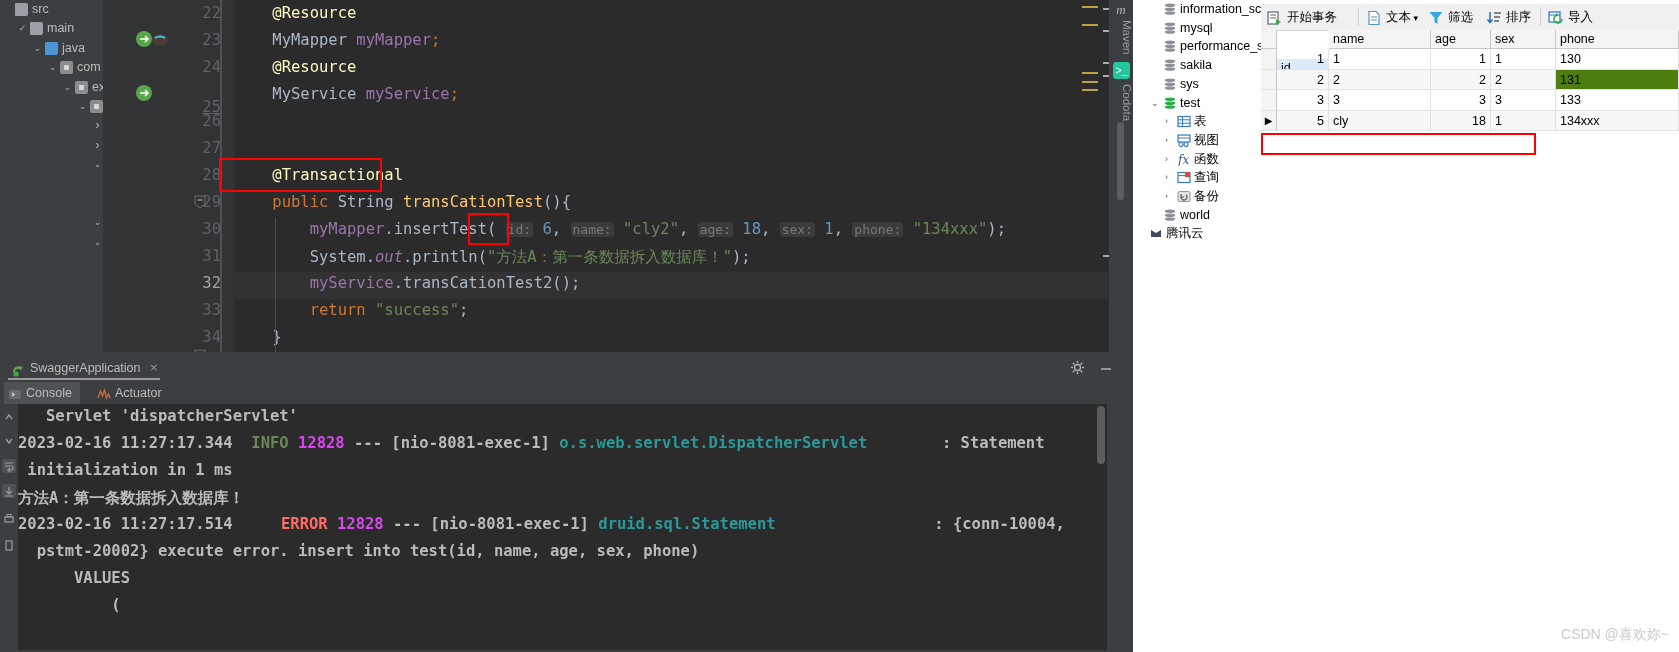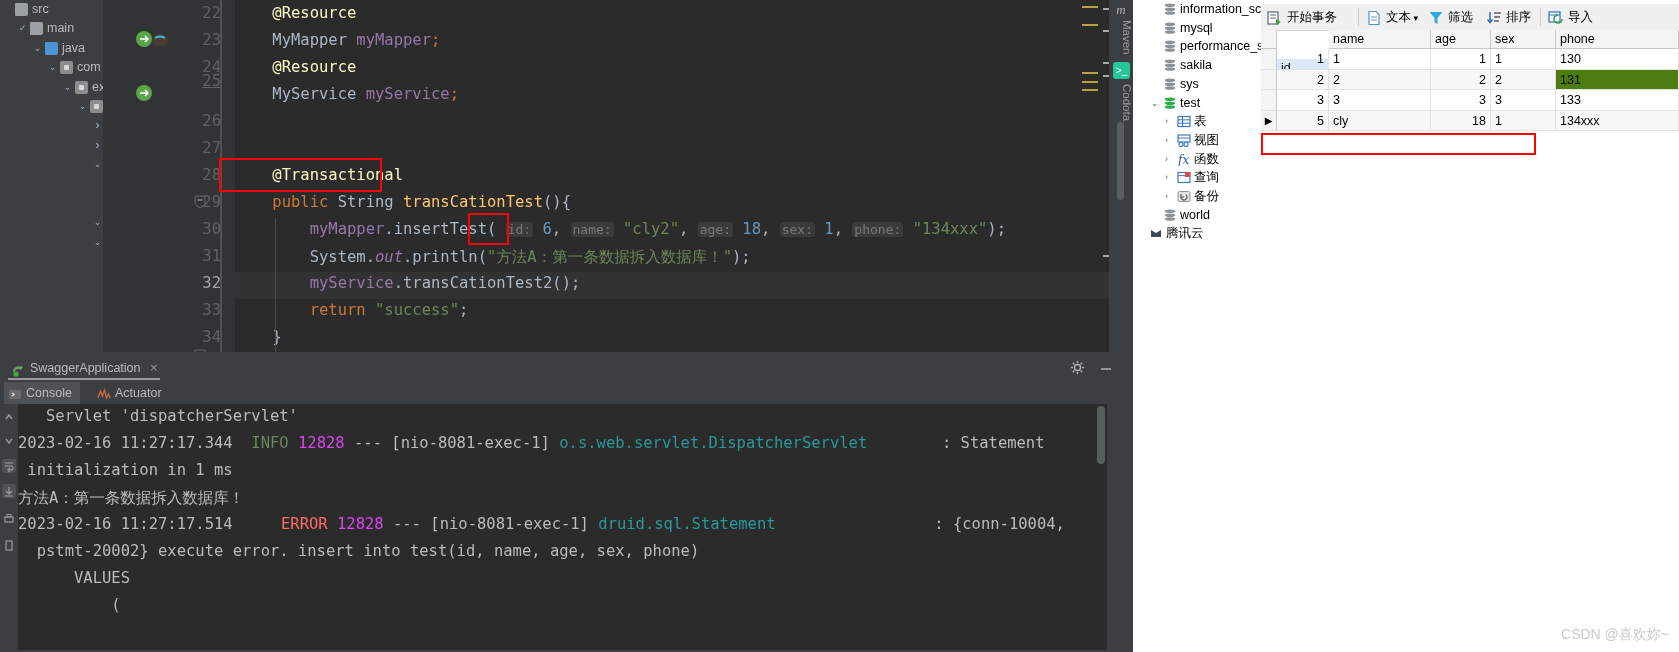--- a/index.html
+++ b/index.html
@@ -43,21 +43,21 @@
   .vtab{position:absolute;left:0;width:24px;color:#9b9b9b;font-size:11.5px;writing-mode:vertical-rl;text-align:left;white-space:nowrap;}
 
   
   .runpanel{position:absolute;left:0;top:352px;width:1133px;height:300px;background:#3c3f41;}
   .runtabbar{position:absolute;left:0;top:3px;width:1133px;height:25px;}
   .runtab{position:absolute;left:8px;top:0;height:25px;line-height:25px;color:#bbbbbb;font-size:12.5px;padding-left:22px;padding-right:6px;}
   .runtab .uline{position:absolute;left:0;bottom:0;width:152px;height:2px;background:#9b9b9b;}
   .subtabs{position:absolute;left:0;top:30px;width:1133px;height:22px;background:#3c3f41;}
   .subtab{position:absolute;top:0;height:22px;line-height:22px;font-size:12.5px;color:#bbbbbb;padding:0 8px;}
   .subtab.active{background:#4e5254;}
-  .consolearea{position:absolute;left:18px;top:52px;width:1089px;height:246px;background:#2b2b2b;overflow:hidden;}
+  .consolearea{position:absolute;left:18px;top:52px;width:1089px;height:246px;background:#2b2b2b;overflow:hidden;font-weight:bold;}
   .cline{position:absolute;left:0;font-family:"DejaVu Sans Mono",monospace;font-size:15.5px;white-space:pre;color:#bbbbbb;}
   .c-info{color:#6a8759;} .c-err{color:#ff6b68;margin-left:39px;} .c-pid{color:#d946ef;} .c-cls{color:#299999;}
   .lefttool{position:absolute;left:0;top:52px;width:18px;height:248px;background:#3c3f41;}
   .ltbtn{position:absolute;left:2px;width:14px;height:14px;}
 
   
   .nav{position:absolute;left:1133px;top:0;width:546px;height:652px;background:#ffffff;}
   .dbtree{position:absolute;left:0;top:0;width:128px;height:652px;background:#ffffff;overflow:hidden;}
   .dbrow{position:relative;height:18.7px;line-height:18.7px;font-size:12.5px;color:#000;white-space:nowrap;}
   .dbrow .arr{position:absolute;color:#555;font-size:9px;}
@@ -126,21 +126,21 @@
         </div>
         <div class="ptrow" style="top: 232.8px; position: absolute; left: 0px; width: 103px;">
           <span class="arr" style="left: 92px;">⌄</span>
         </div>
       </div>
 
     <div class="gutter" id="gutter">
         <div class="lnum" style="top: 4px;">22</div>
         <div class="lnum" style="top: 31px;">23</div>
         <div class="lnum" style="top: 58px;">24</div>
-        <div class="lnum" style="top: 72px; text-decoration: underline;">25</div>
+        <div class="lnum" style="top: 98px; text-decoration: underline;">25</div>
         <div class="lnum" style="top: 112px;">26</div>
         <div class="lnum" style="top: 139px;">27</div>
         <div class="lnum" style="top: 166px;">28</div>
         <div class="lnum" style="top: 193px;">29</div>
         <div class="lnum" style="top: 220px;">30</div>
         <div class="lnum" style="top: 247px;">31</div>
         <div class="lnum cur" style="top: 274px;">32</div>
         <div class="lnum" style="top: 301px; text-align: center;">33</div>
         <div class="lnum" style="top: 328px;">34</div>
         <div style="position: absolute; left: 90px; top: 195px; width: 14px; height: 14px;"><svg width="14" height="14" viewBox="0 0 14 14">

